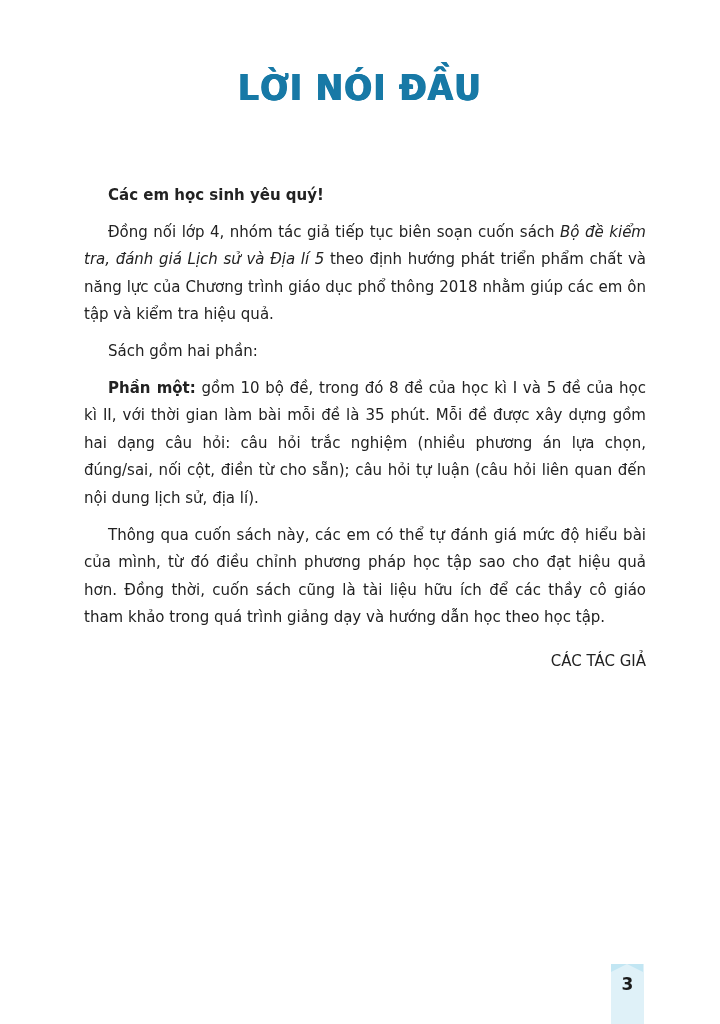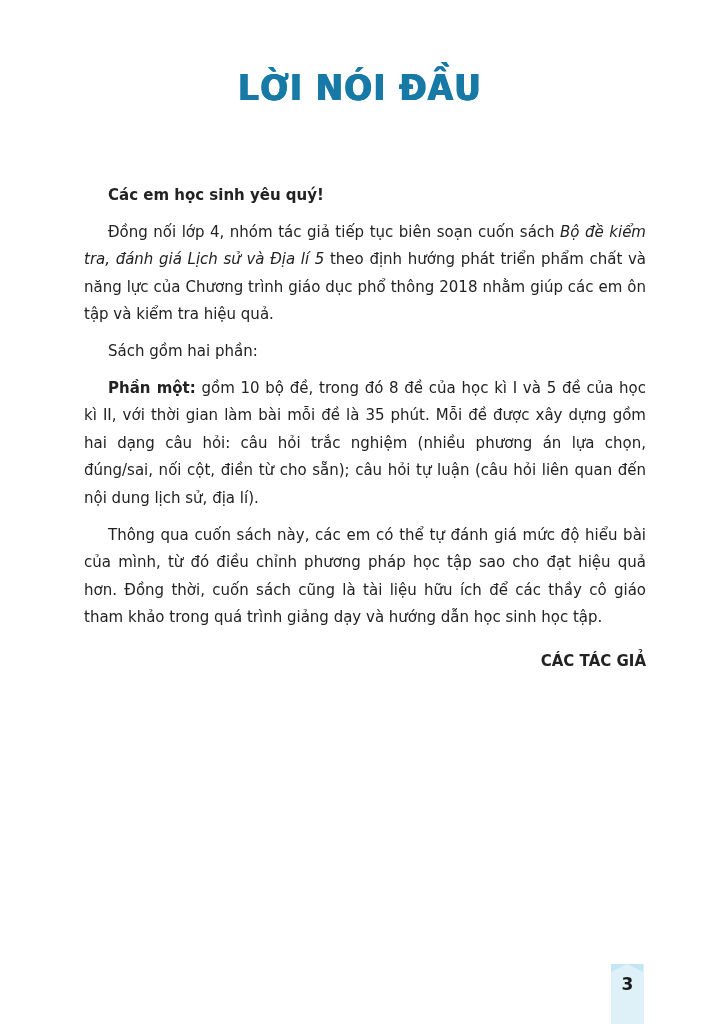--- a/index.html
+++ b/index.html
@@ -14,21 +14,21 @@
       text-shadow: 0.6px 0 0 #1779a6, -0.6px 0 0 #1779a6;
     }
     .content {
       position: absolute; top: 182px; left: 84px; width: 562px;
       font-size: 15px; line-height: 27.6px;
     }
     .greeting { font-weight: bold; text-indent: 24px; margin: 0 0 9px 0; }
     p { margin: 0 0 9px 0; text-align: justify; text-indent: 24px; }
     p.noindent { text-indent: 0; }
     .lead { font-weight: bold; margin-top: 44px; }
-    .signature { text-align: right; font-weight: bold; margin-top: 16px; text-indent: 0; }
+    .signature { text-align: right; font-weight: normal; margin-top: 16px; text-indent: 0; }
     .page-tab {
       position: absolute; left: 611px; top: 964px; width: 33px; height: 60px;
       background: #dff1f8;
     }
     .page-tab-notch {
       position: absolute; left: 0; top: 0; width: 0; height: 0;
       border-left: 16.5px solid #c2e6f3; border-right: 16.5px solid #c2e6f3;
       border-bottom: 8px solid transparent;
     }
     .page-number {
@@ -44,21 +44,21 @@
 <div class="content">
   <div class="greeting">Các em học sinh yêu quý!</div>
 
   <p><span>Đồng nối lớp 4, nhóm tác giả tiếp tục biên soạn cuốn sách </span><em>Bộ đề kiểm tra, đánh giá Lịch sử và Địa lí 5</em><span> theo định hướng phát triển phẩm chất và năng lực của Chương trình giáo dục phổ thông 2018 nhằm giúp các em ôn tập và kiểm tra hiệu quả.</span></p>
 
   <p>Sách gồm hai phần:</p>
 
   <p><span class="lead">Phần một:</span><span> gồm 10 bộ đề, trong đó 8 đề của học kì I và 5 đề của học kì II, với thời gian làm bài mỗi đề là 35 phút. Mỗi đề được xây dựng gồm hai dạng câu hỏi: câu hỏi trắc nghiệm (nhiều phương án lựa chọn, đúng/sai, nối cột, điền từ cho sẵn); câu hỏi tự luận (câu hỏi liên quan đến nội dung lịch sử, địa lí).</span></p>
 
 
-  <p>Thông qua cuốn sách này, các em có thể tự đánh giá mức độ hiểu bài của mình, từ đó điều chỉnh phương pháp học tập sao cho đạt hiệu quả hơn. Đồng thời, cuốn sách cũng là tài liệu hữu ích để các thầy cô giáo tham khảo trong quá trình giảng dạy và hướng dẫn học sinh học tập.</p>
+  <p>Thông qua cuốn sách này, các em có thể tự đánh giá mức độ hiểu bài của mình, từ đó điều chỉnh phương pháp học tập sao cho đạt hiệu quả hơn. Đồng thời, cuốn sách cũng là tài liệu hữu ích để các thầy cô giáo tham khảo trong quá trình giảng dạy và hướng dẫn học theo học tập.</p>
 
 
 
   <p class="signature">CÁC TÁC GIẢ</p>
 </div>
 
 <div class="page-tab">
   <div class="page-tab-notch"></div>
   <div class="page-number">3</div>
 </div>

